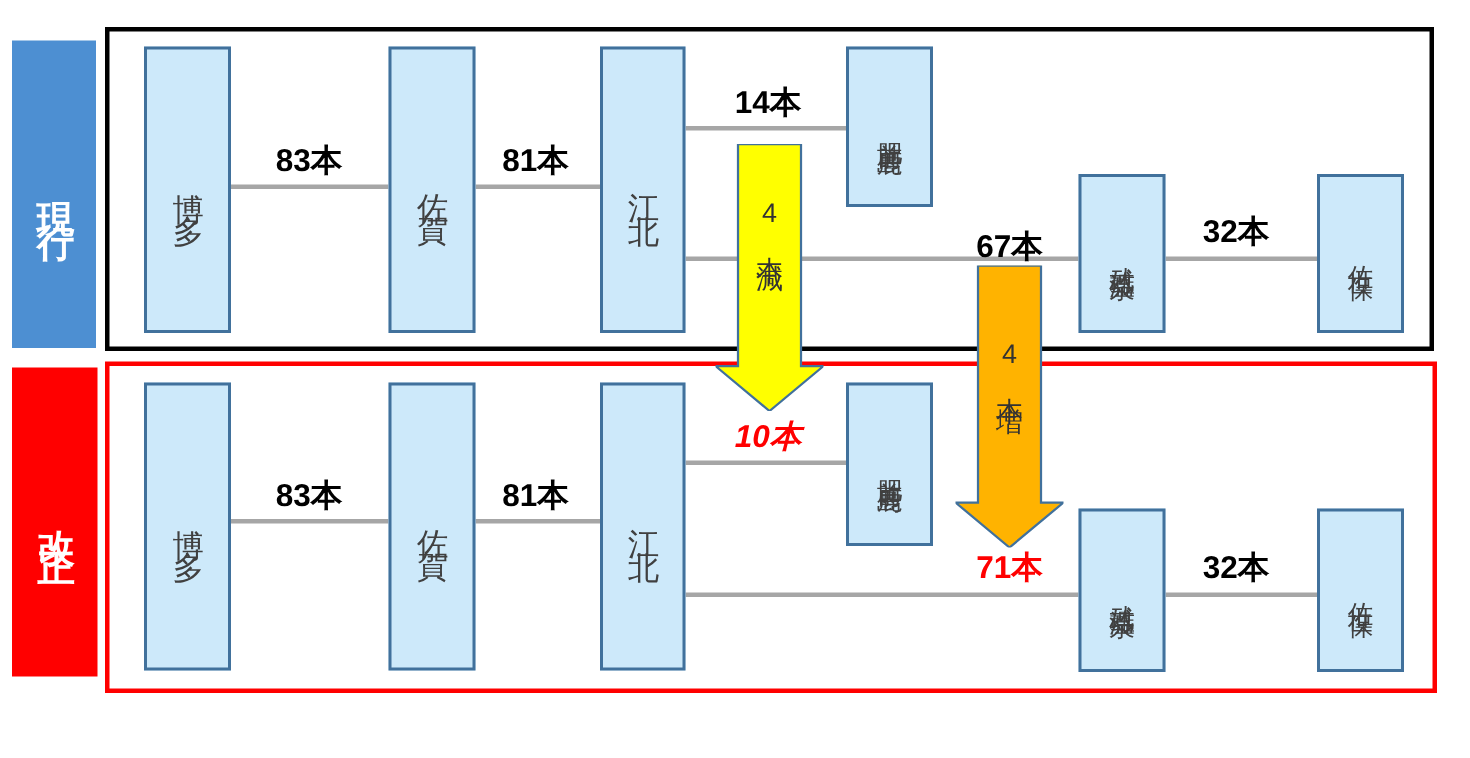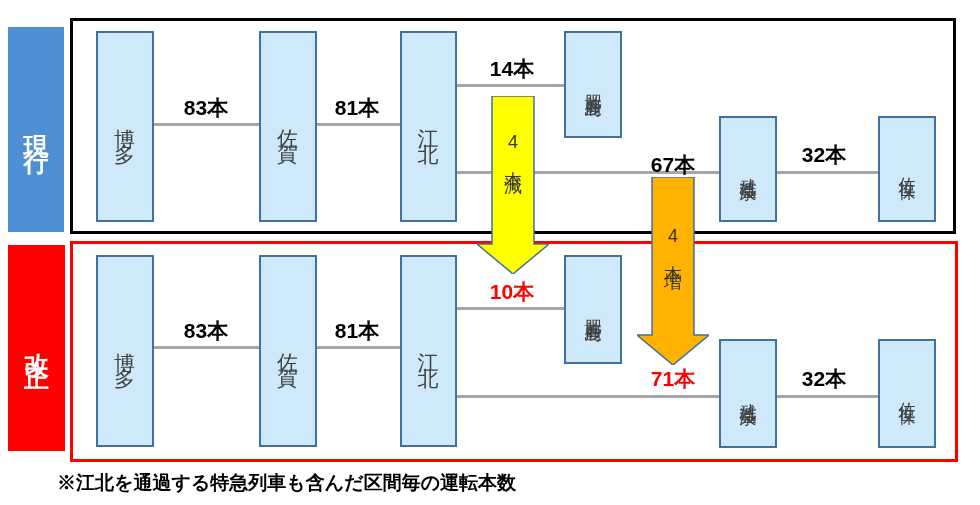--- a/index.html
+++ b/index.html
@@ -121,33 +121,32 @@
   </div>
 
   <div class="count" style="left:166px;top:96px;">83本</div>
   <div class="count" style="left:317px;top:96px;">81本</div>
   <div class="count" style="left:472px;top:57px;">14本</div>
   <div class="count" style="left:633px;top:153px;">67本</div>
   <div class="count" style="left:784px;top:143px;">32本</div>
 
   <div class="count" style="left:166px;top:319px;">83本</div>
   <div class="count" style="left:317px;top:319px;">81本</div>
-  <div class="count red" style="left:472px;top:280px;">10本</div>
+  <div class="count red" style="left:472px;top:280px;font-style:italic;">10本</div>
   <div class="count red" style="left:633px;top:367px;">71本</div>
   <div class="count" style="left:784px;top:367px;">32本</div>
 
   <svg class="arrow-svg" style="left:477px;top:96px;" width="72" height="178" viewBox="0 0 72 178">
     <polygon points="15,0 57,0 57,148 72,148 36,178 0,148 15,148" fill="#FFFF00" stroke="#41719C" stroke-width="1.5"></polygon>
   </svg>
   <div class="arrow-text" style="left:477px;top:132px;">
     <span class="vtext">4本減</span>
   </div>
 
   <svg class="arrow-svg" style="left:637px;top:177px;" width="72" height="188" viewBox="0 0 72 188">
     <polygon points="15,0 57,0 57,158 72,158 36,188 0,158 15,158" fill="#FFB300" stroke="#41719C" stroke-width="1.5"></polygon>
   </svg>
   <div class="arrow-text" style="left:637px;top:226px;">
     <span class="vtext">4本増</span>
   </div>
 
-  <div class="footnote">※江北を通過する特急列車も含んだ区間毎の運転本数</div>
 
 </div>
 
 </body></html>

